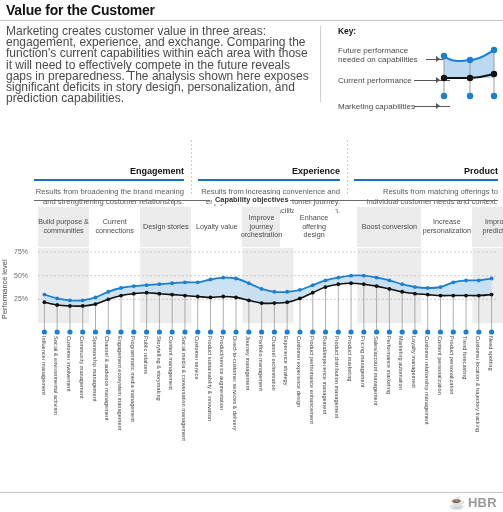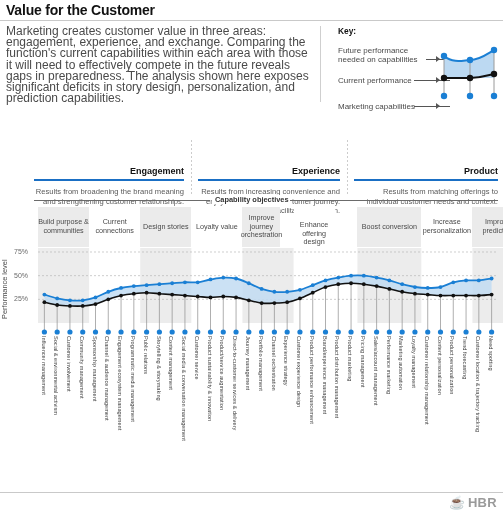--- a/index.html
+++ b/index.html
@@ -160,21 +160,21 @@
       </div>
       <div class="obj" style="left: 106.222px; width: 51.1111px;">
         <span>Design stories</span>
       </div>
       <div class="obj light" style="left: 157.333px; width: 51.1111px;">
         <span>Loyalty value</span>
       </div>
       <div class="obj" style="left: 208.444px; width: 38px;">
         <span>Improve journey orchestration</span>
       </div>
-      <div class="obj light" style="left: 259.556px; width: 41px; align-items: flex-end;">
+      <div class="obj light" style="left: 259.556px; width: 41px;">
         <span>Enhance offering design</span>
       </div>
       <div class="obj" style="left: 323.444px; width: 63.8889px;">
         <span>Boost conversion</span>
       </div>
       <div class="obj light" style="left: 387.333px; width: 51.1111px;">
         <span>Increase personalization</span>
       </div>
       <div class="obj" style="left: 438.444px; width: 51.1111px;">
         <span>Improve prediction</span>

